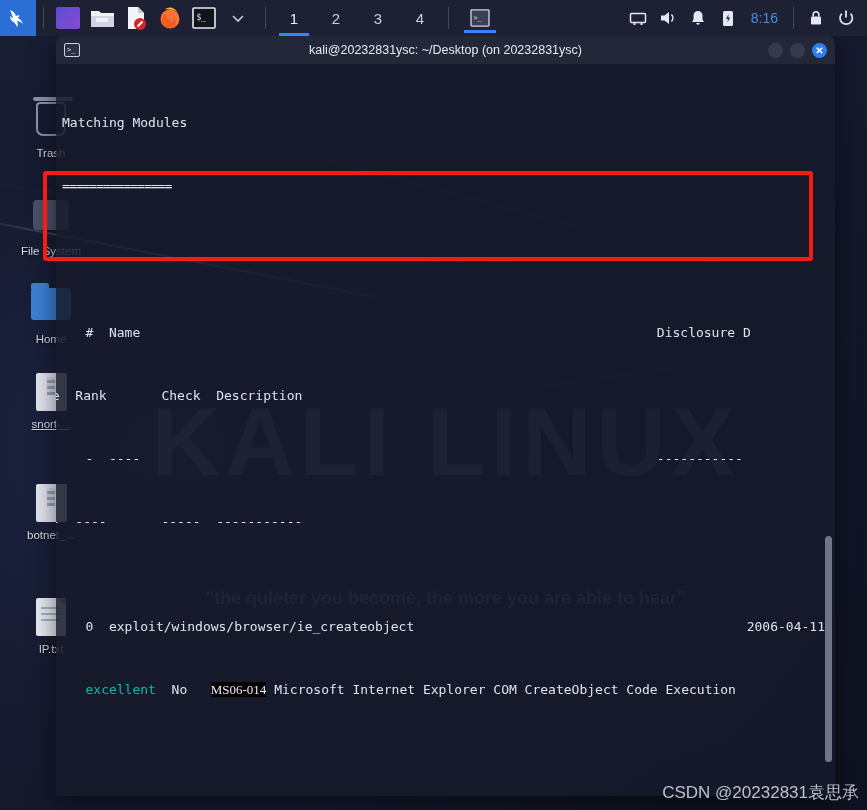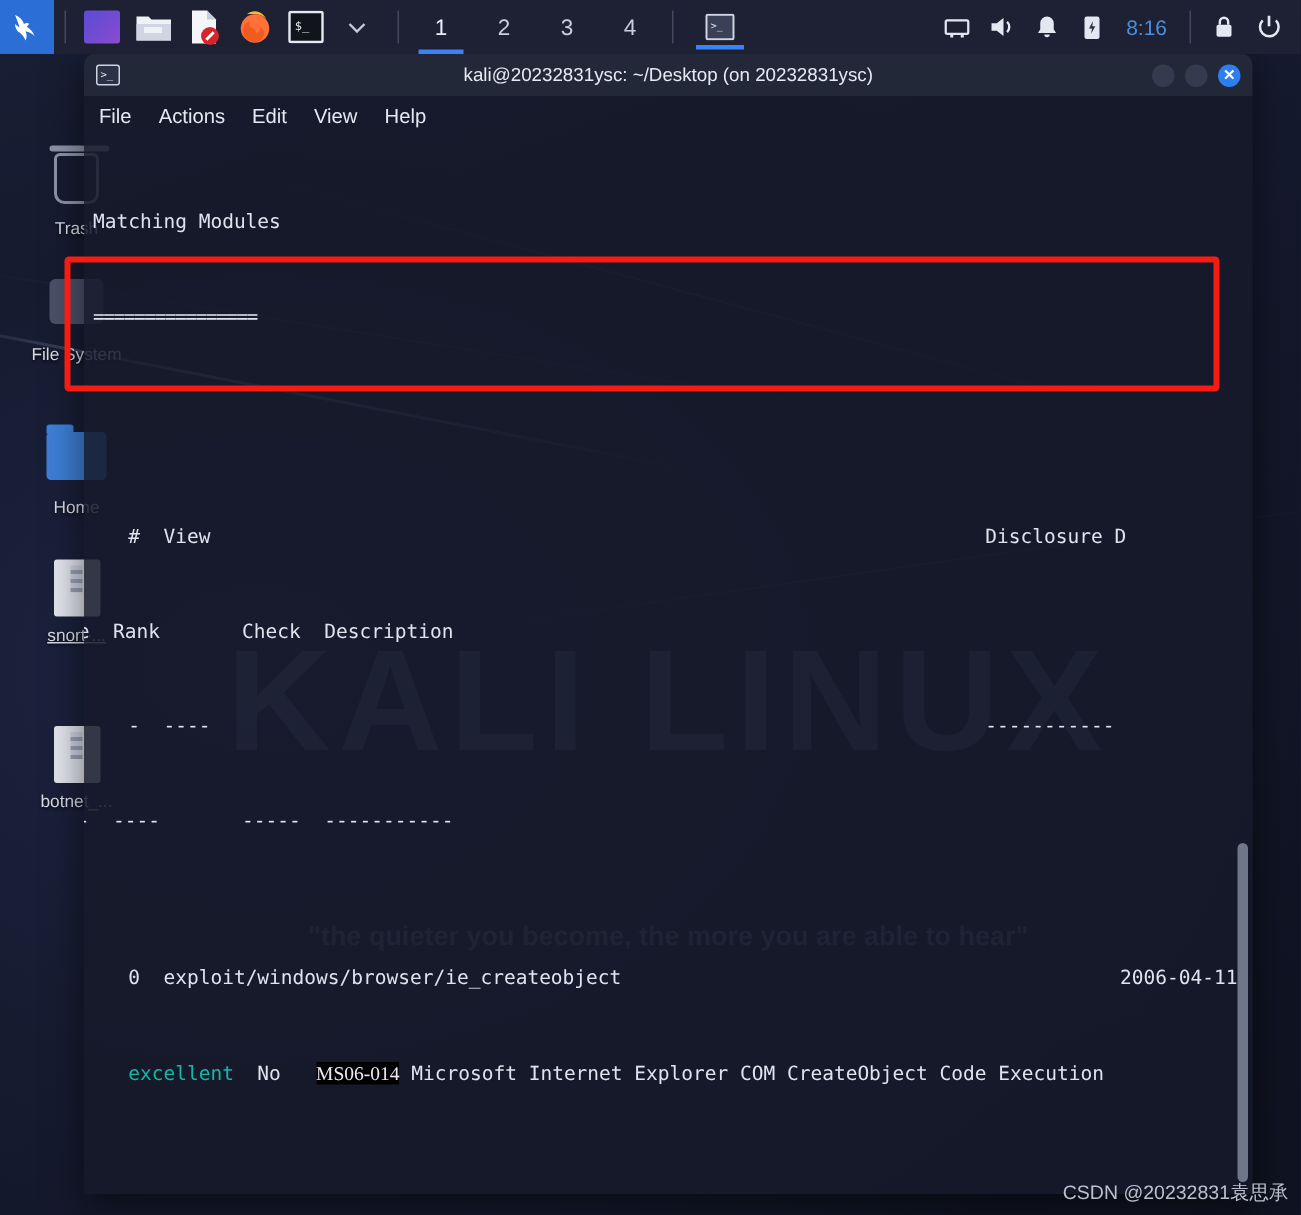--- a/index.html
+++ b/index.html
@@ -199,21 +199,21 @@
   
   #redbox {
     position:absolute; left: 43px; top: 171px;
     width: 770px; height: 90px;
     border: 4px solid #f51d12; border-radius: 3px;
     z-index: 50; pointer-events:none;
   }
 
   #csdn {
     position:absolute; right: 8px; bottom: 6px;
-    color: #c9cfdd; font-size: 13px; z-index: 60;
+    color: #c9cfdd; font-size: 17px; z-index: 60;
     font-family: "Liberation Sans", sans-serif;
     opacity:.92;
   }
 
   svg { display:block; }
 </style>
 </head>
 <body>
 
 <div id="desktop">
@@ -221,21 +221,21 @@
   <div class="swoosh2" style="left:-20px; top:180px; width:620px; transform:rotate(9deg);"></div>
   <div class="swoosh2" style="left:180px; top:120px; width:700px; transform:rotate(15deg);"></div>
   <div class="swoosh2" style="left:300px; top:420px; width:600px; transform:rotate(-8deg);"></div>
 
   <div class="dicon" style="left:8px; top:96px;text-align:center;">
     <span class="glyph">
         <span class="ic-trash" style="position:relative;display:block;margin:6px auto 0;"></span>
       </span>
     <span class="lbl">Trash</span>
   </div>
-  <div class="dicon" style="left:8px; top:182px;">
+  <div class="dicon" style="left:8px; top:196px;">
     <span class="glyph">
       <span style="display:block;width:36px;height:30px;margin:4px auto 0;border-radius:4px;background:#4a5168;"></span>
     </span>
     <span class="lbl">File System</span>
   </div>
   <div class="dicon" style="left:8px; top:282px;">
     <span class="glyph">
         <span class="ic-folder" style="position:relative;display:block;margin:8px auto 0;"></span>
       </span>
     <span class="lbl">Home</span>
@@ -244,20 +244,30 @@
     <span class="glyph">
         <span class="ic-archive" style="position:relative;display:block;"></span>
       </span>
     <span class="lbl">snort-...</span>
   </div>
   <div class="dicon" style="left:8px; top:482px;">
     <span class="glyph">
         <span class="ic-archive" style="position:relative;display:block;"></span>
       </span>
     <span class="lbl">botnet_...</span>
+  </div>
+  <div class="dicon" style="left:8px; top:596px;">
+    <span class="glyph">
+        <span class="ic-file" style="position:relative;display:block;">
+          <span class="ln" style="top:9px;"></span>
+          <span class="ln" style="top:15px;"></span>
+          <span class="ln" style="top:21px;"></span>
+        </span>
+      </span>
+    <span class="lbl">IP.txt</span>
   </div>
 </div>
 
 <div id="panel">
   <div id="kali-btn">
     <svg width="24" height="24" viewBox="0 0 24 24">
       <path d="M4 4c3 1 5 3 6 6 1-1 3-1 5 0-2 0-3 1-3 2 2 1 4 3 5 6-2-2-4-3-6-3 1 2 1 4 0 6-1-3-3-5-5-6-1-1-2-3-2-5 1 1 2 2 3 2-1-3-2-6-3-8z" fill="#fff"></path>
       <path d="M14 9c.6 0 1 .4 1 .9s-.4.9-1 .9-1-.4-1-.9.4-.9 1-.9z" fill="#2b6fd6"></path>
     </svg>
   </div>
@@ -372,38 +382,31 @@
   <div id="titlebar">
     <div class="tb-icon">&gt;_</div>
     <div id="title-text">kali@20232831ysc: ~/Desktop (on 20232831ysc)</div>
     <div id="wctl">
       <div class="wbtn"></div>
       <div class="wbtn"></div>
       <div class="wbtn close">✕</div>
     </div>
   </div>
 
-  <div id="menubar">
-    <span>File</span>
-    <span>Actions</span>
-    <span>Edit</span>
-    <span>View</span>
-    <span>Help</span>
-  </div>
 
   <div id="termbody">
     <div id="wm">KALI LINUX</div>
     <div id="wm-quote">"the quieter you become, the more you are able to hear"</div>
 
     <div id="termtext">
       <div class="row">Matching Modules</div>
       <div class="row" style="letter-spacing:-1px;">================</div>
       <div class="row">&nbsp;</div>
 
-      <div class="row">   #  View                                                                  Disclosure D</div>
+      <div class="row">   #  Name                                                                  Disclosure D</div>
       <div class="row" style="margin-left:-18px;">te  Rank       Check  Description</div>
       <div class="row">   -  ----                                                                  -----------</div>
       <div class="row" style="margin-left:-18px;">--  ----       -----  -----------</div>
 
       
       <div class="row"><span>   0</span><span>  exploit/windows/browser/ie_createobject</span><span style="float:right">2006-04-11</span></div>
       <div class="row"><span class="grn">   excellent</span><span>  No</span><span>   </span><span class="hl">MS06-014</span><span> Microsoft Internet Explorer COM CreateObject Code Execution</span></div>
       
 
       

